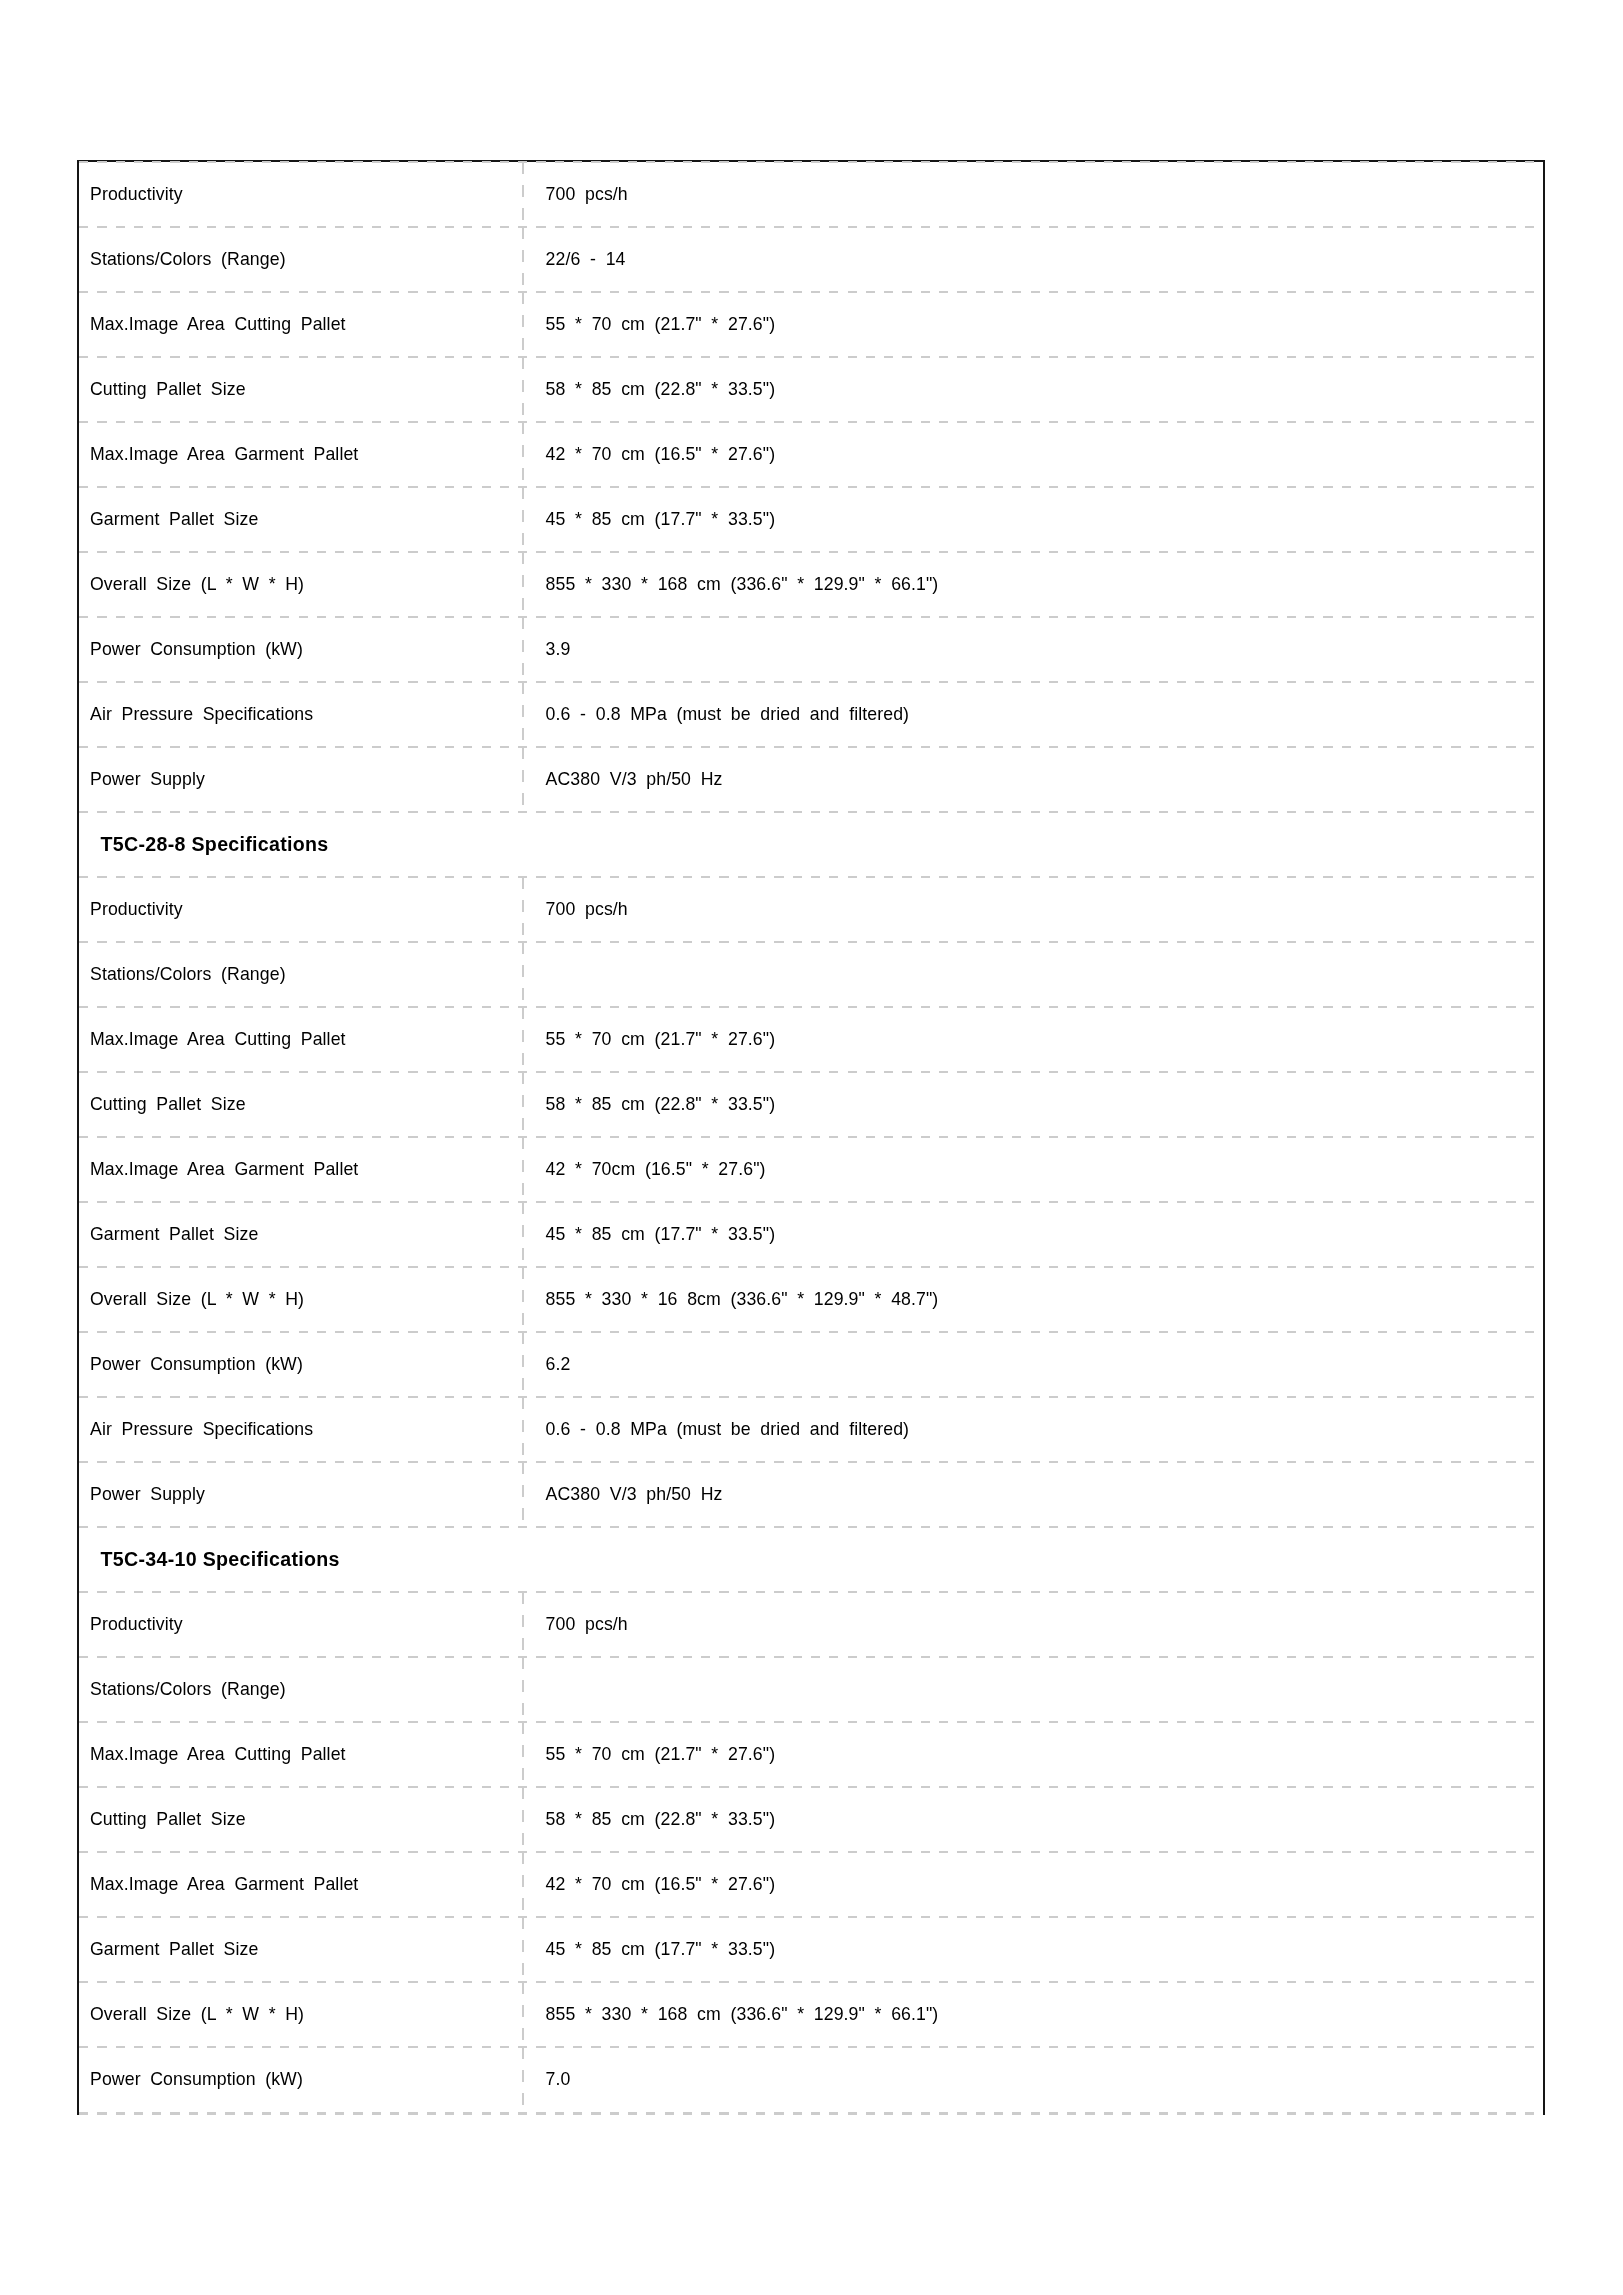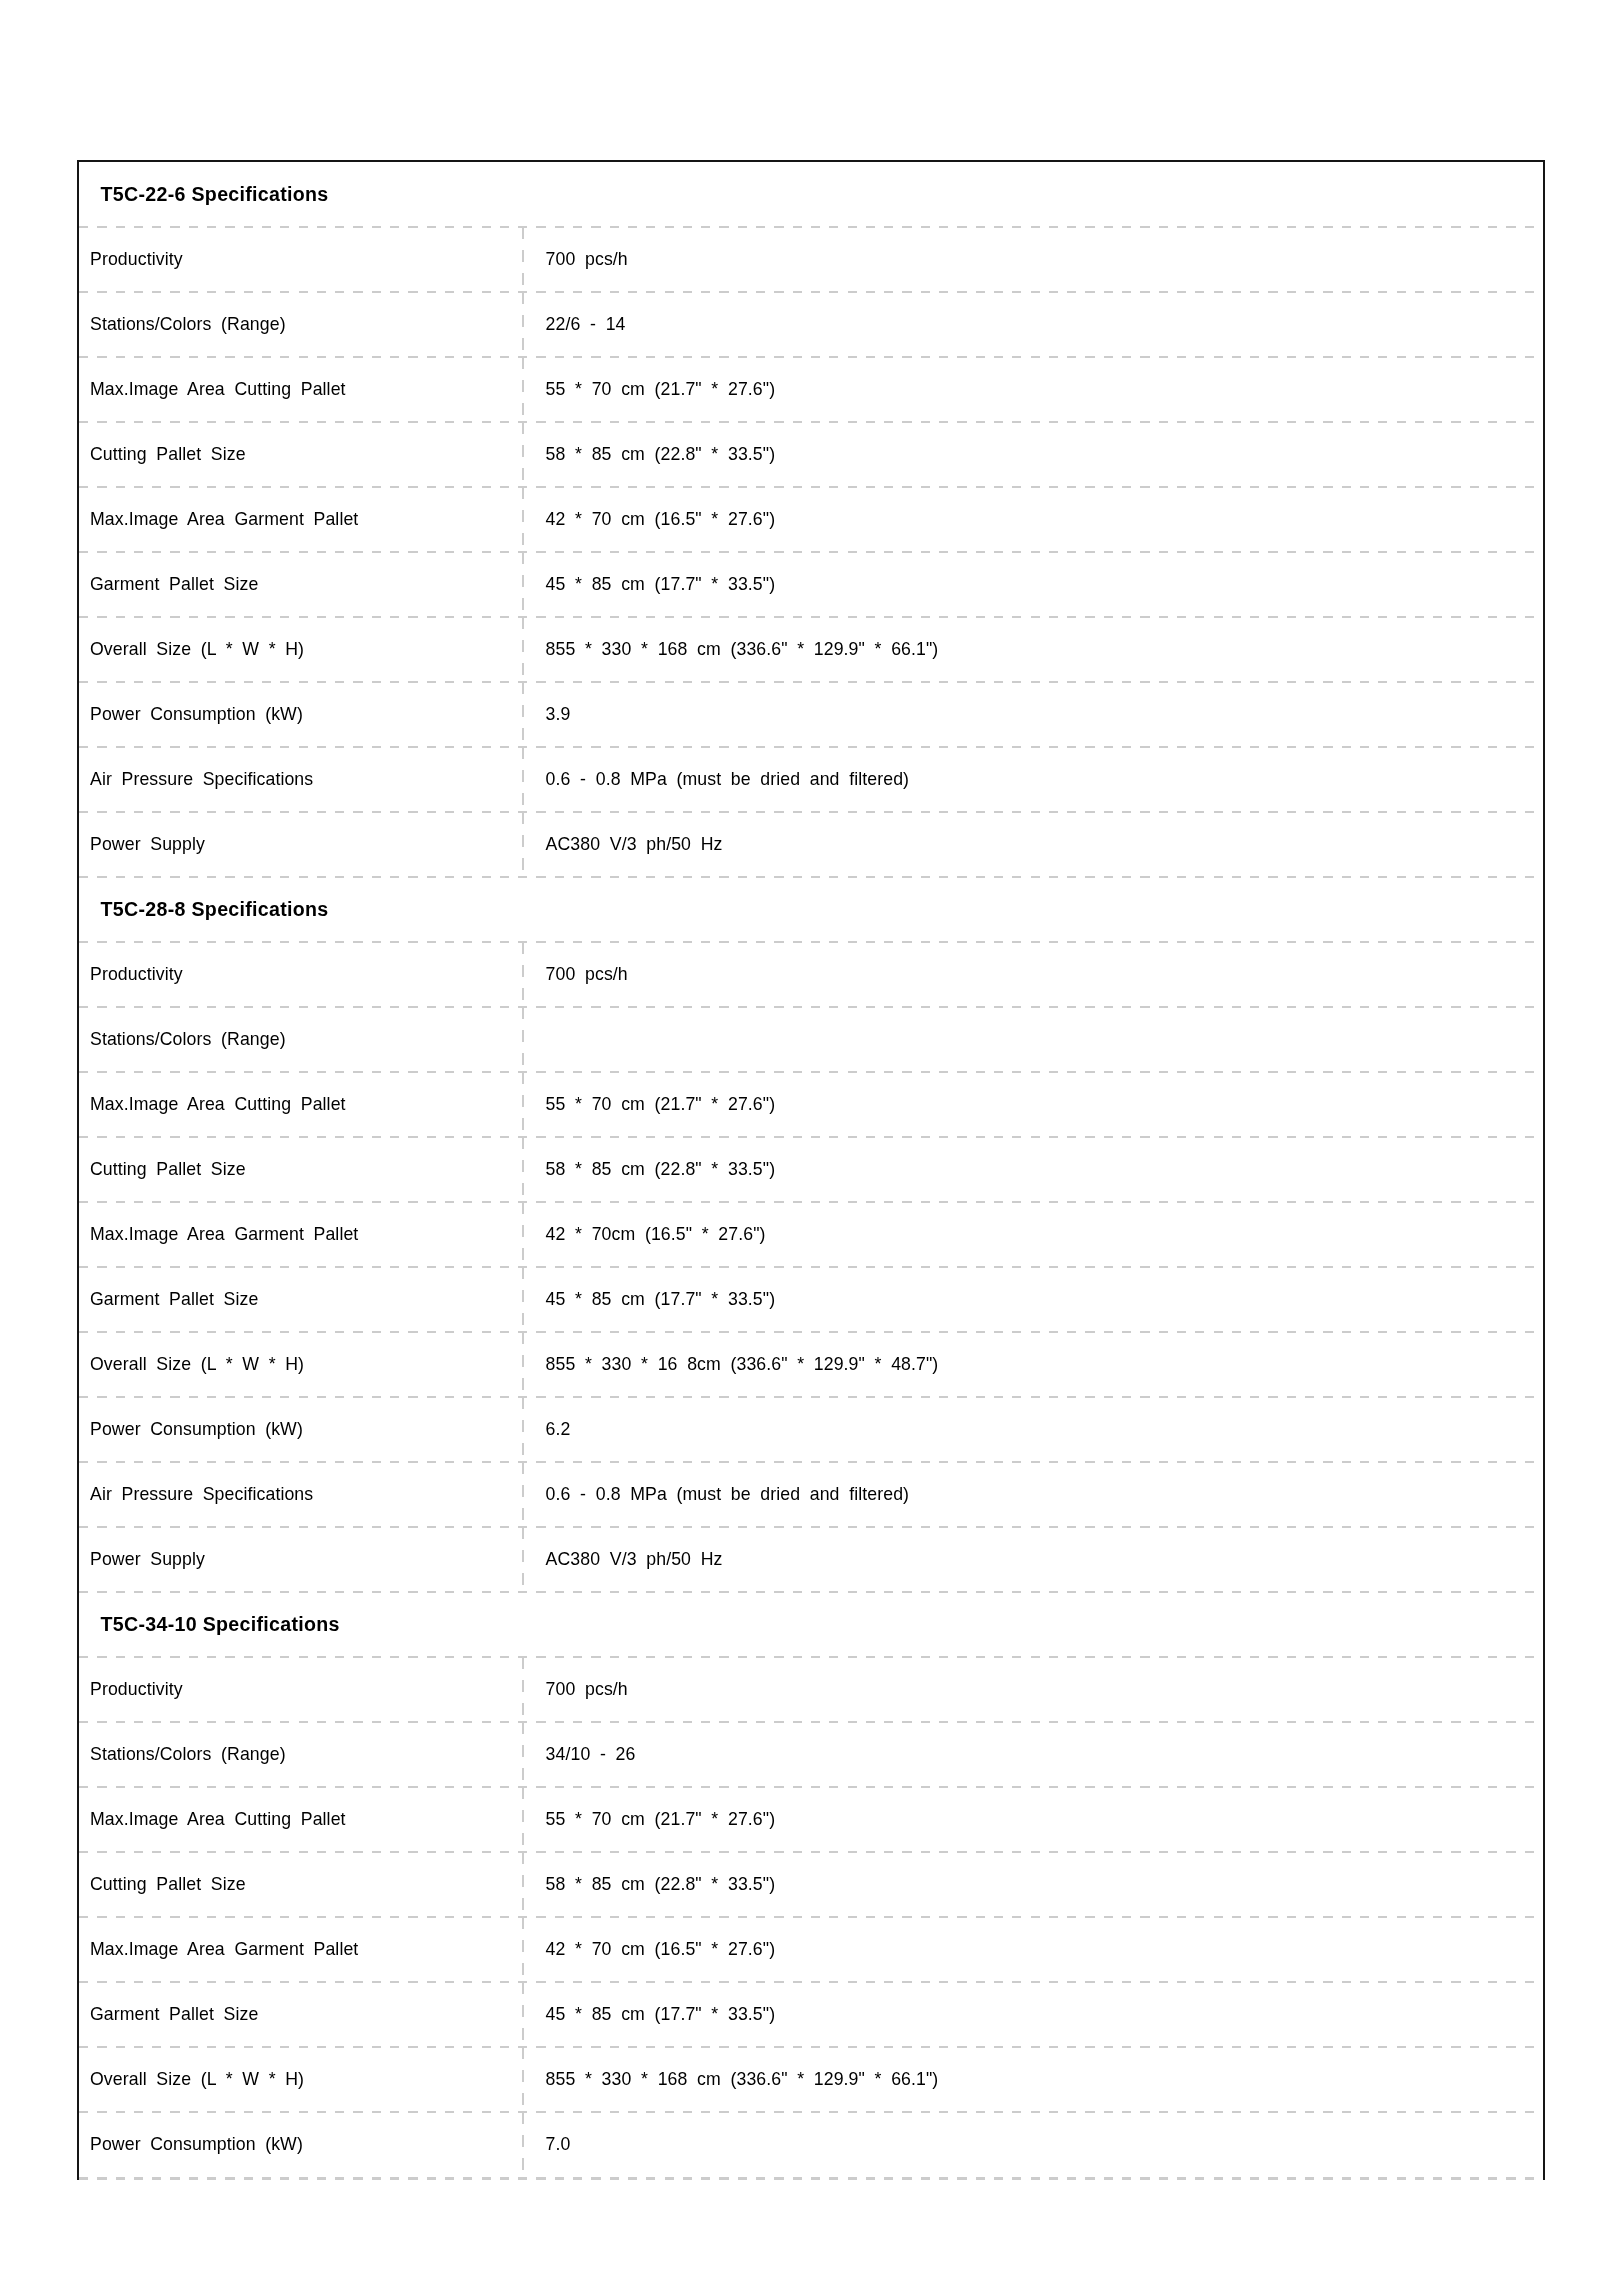--- a/index.html
+++ b/index.html
@@ -75,21 +75,20 @@
   }
   .cell.value {
     flex: 1;
     padding-left: 21.6px;
   }
 </style>
 </head>
 <body>
 
 <div class="spec-table">
-    <div class="sec-header">T5C-22-6 Specifications</div>
     <div class="row">
       <div class="cell label">Productivity</div>
       <div class="vdiv"></div>
       <div class="cell value">700 pcs/h</div>
     </div>
     <div class="row">
       <div class="cell label">Stations/Colors (Range)</div>
       <div class="vdiv"></div>
       <div class="cell value">22/6 - 14</div>
     </div>
@@ -185,21 +184,20 @@
     </div>
     <div class="sec-header">T5C-34-10 Specifications</div>
     <div class="row">
       <div class="cell label">Productivity</div>
       <div class="vdiv"></div>
       <div class="cell value">700 pcs/h</div>
     </div>
     <div class="row">
       <div class="cell label">Stations/Colors (Range)</div>
       <div class="vdiv"></div>
-      <div class="cell value">34/10 - 26</div>
     </div>
     <div class="row">
       <div class="cell label">Max.Image Area Cutting Pallet</div>
       <div class="vdiv"></div>
       <div class="cell value">55 * 70 cm (21.7" * 27.6")</div>
     </div>
     <div class="row">
       <div class="cell label">Cutting Pallet Size</div>
       <div class="vdiv"></div>
       <div class="cell value">58 * 85 cm (22.8" * 33.5")</div>

